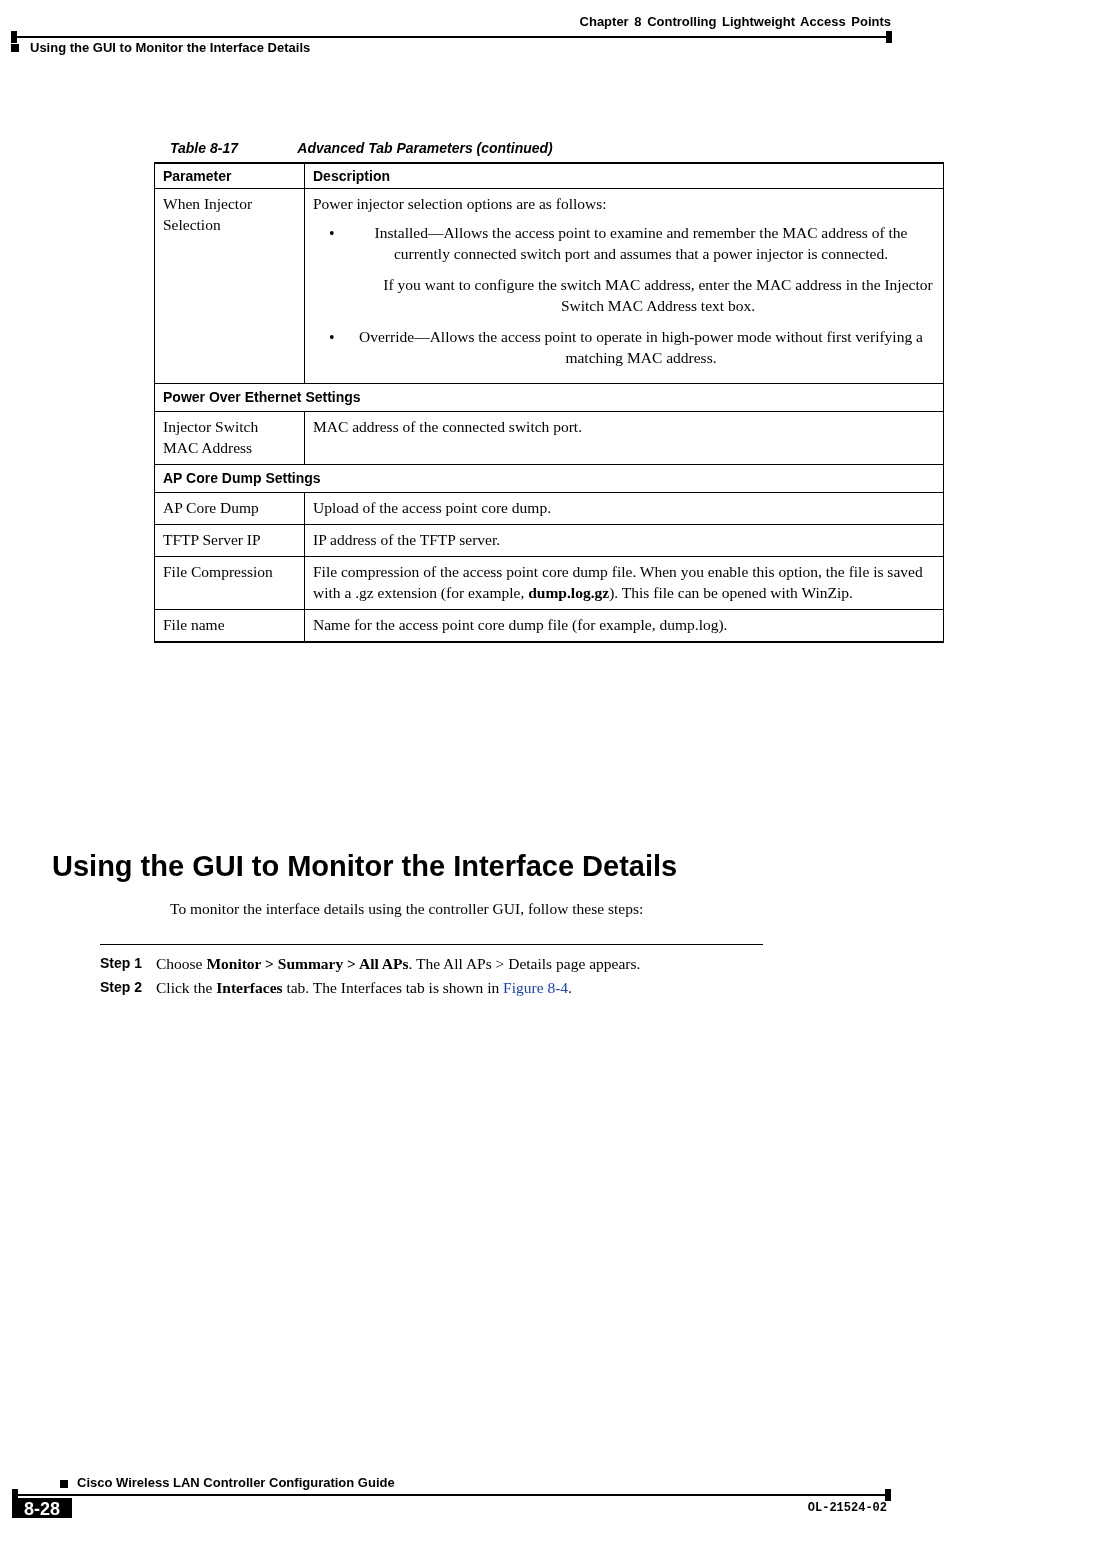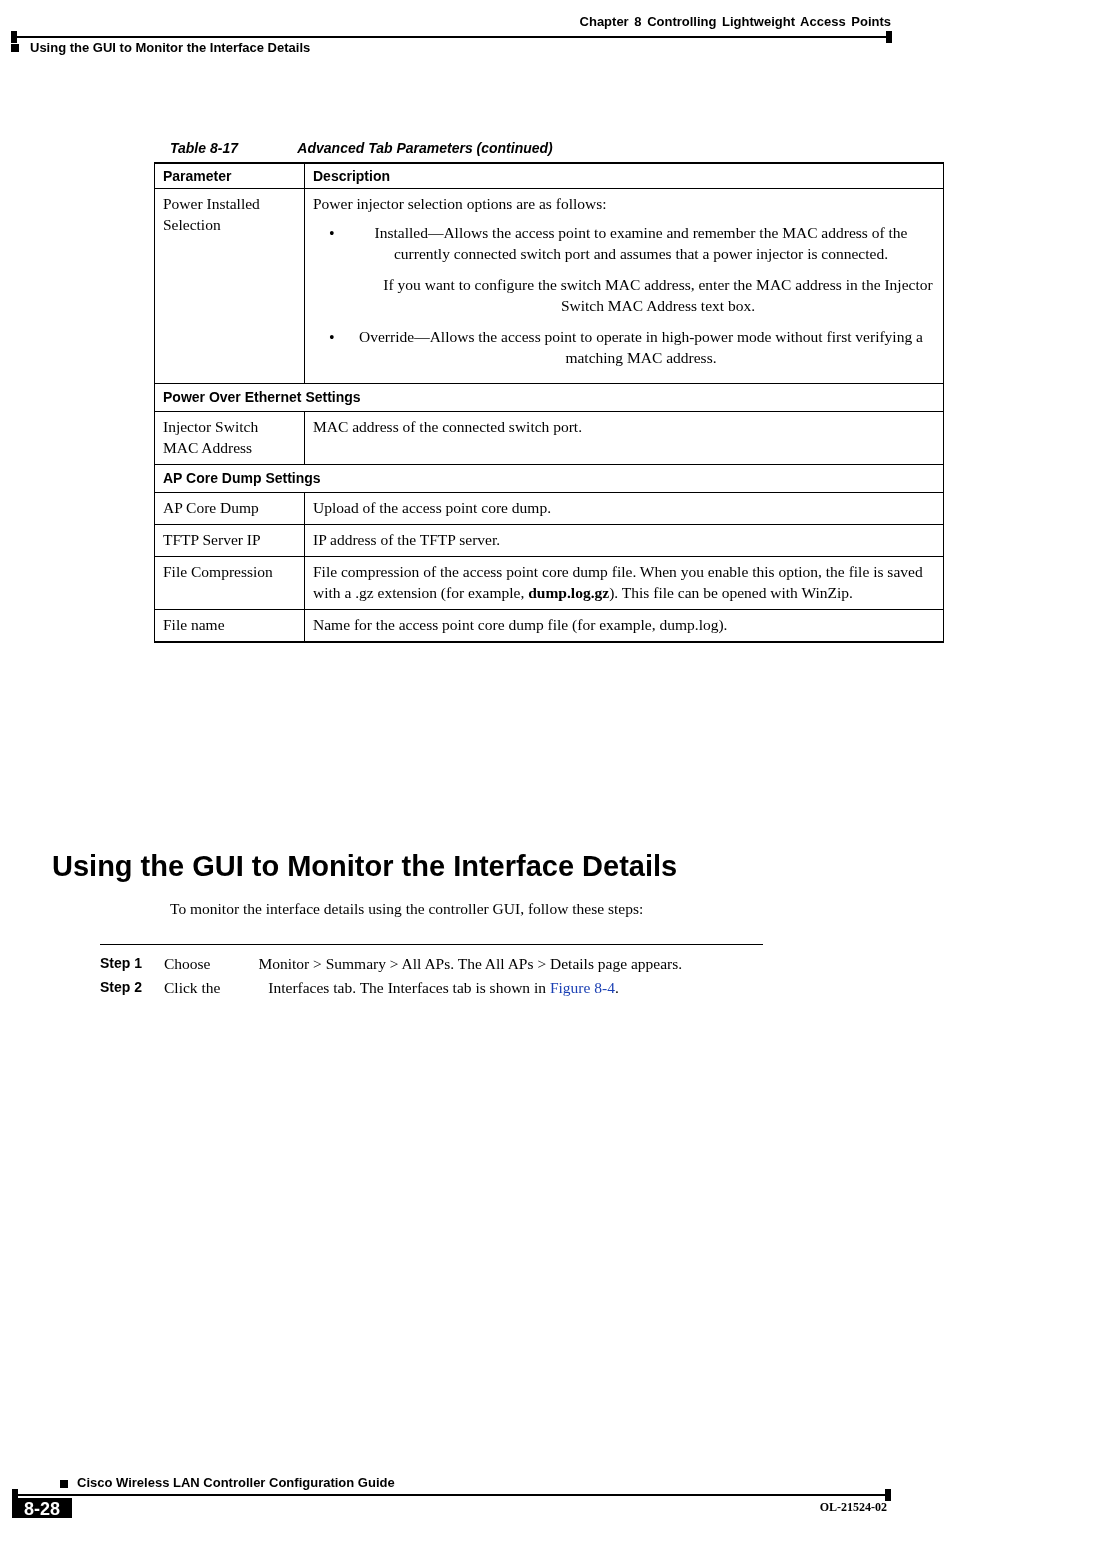--- a/index.html
+++ b/index.html
@@ -154,32 +154,32 @@
     .steps {
       position: absolute;
       top: 944px;
       left: 100px;
       right: 140px;
       border-top: 1px solid #000;
       padding-top: 10px;
     }
     .step {
       display: flex;
-      gap: 12px;
+      gap: 4px;
       margin-bottom: 6px;
       font-size: 15.5px;
     }
     .step-label {
       font-family: Arial, Helvetica, sans-serif;
       font-weight: bold;
       font-size: 14px;
       width: 52px;
       flex-shrink: 0;
     }
-    .step-text b { font-weight: normal; margin-left: 44px; }
+    .step-text b { font-weight: bold; }
     .link { color: #1a3fb3; }
     
     .ftr-line {
       position: absolute;
       bottom: 52px;
       left: 12px;
       right: 12px;
       height: 2px;
       background: #000;
     }
@@ -219,21 +219,21 @@
       color: #fff;
       font-family: Arial, Helvetica, sans-serif;
       font-weight: bold;
       font-size: 18px;
       padding: 1px 12px;
     }
     .ftr-docid {
       position: absolute;
       bottom: 33px;
       right: 16px;
-      font-family: Liberation Serif, serif;
+      font-family: Liberation Mono, monospace;
       font-weight: bold;
       font-size: 12px;
     }
   </style>
 </head>
 <body>
 
 <div class="page">
 
   <div class="hdr-chapter">Chapter 8      Controlling Lightweight Access Points</div>
@@ -246,21 +246,21 @@
     <span>Advanced Tab Parameters (continued)</span>
   </div>
 
   <table class="params">
     <tbody>
         <tr>
       <th>Parameter</th>
       <th>Description</th>
     </tr>
     <tr>
-      <td class="param">Power Installed Selection</td>
+      <td class="param">When Injector Selection</td>
       <td>
         <div>Power injector selection options are as follows:</div>
         <ul class="bullets">
           <li>
             <span>Installed—Allows the access point to examine and remember the MAC address of the currently connected switch port and assumes that a power injector is connected.</span>
             <div class="subpara">If you want to configure the switch MAC address, enter the MAC address in the Injector Switch MAC Address text box.</div>
           </li>
           <li>Override—Allows the access point to operate in high-power mode without first verifying a matching MAC address.</li>
         </ul>
       </td>

